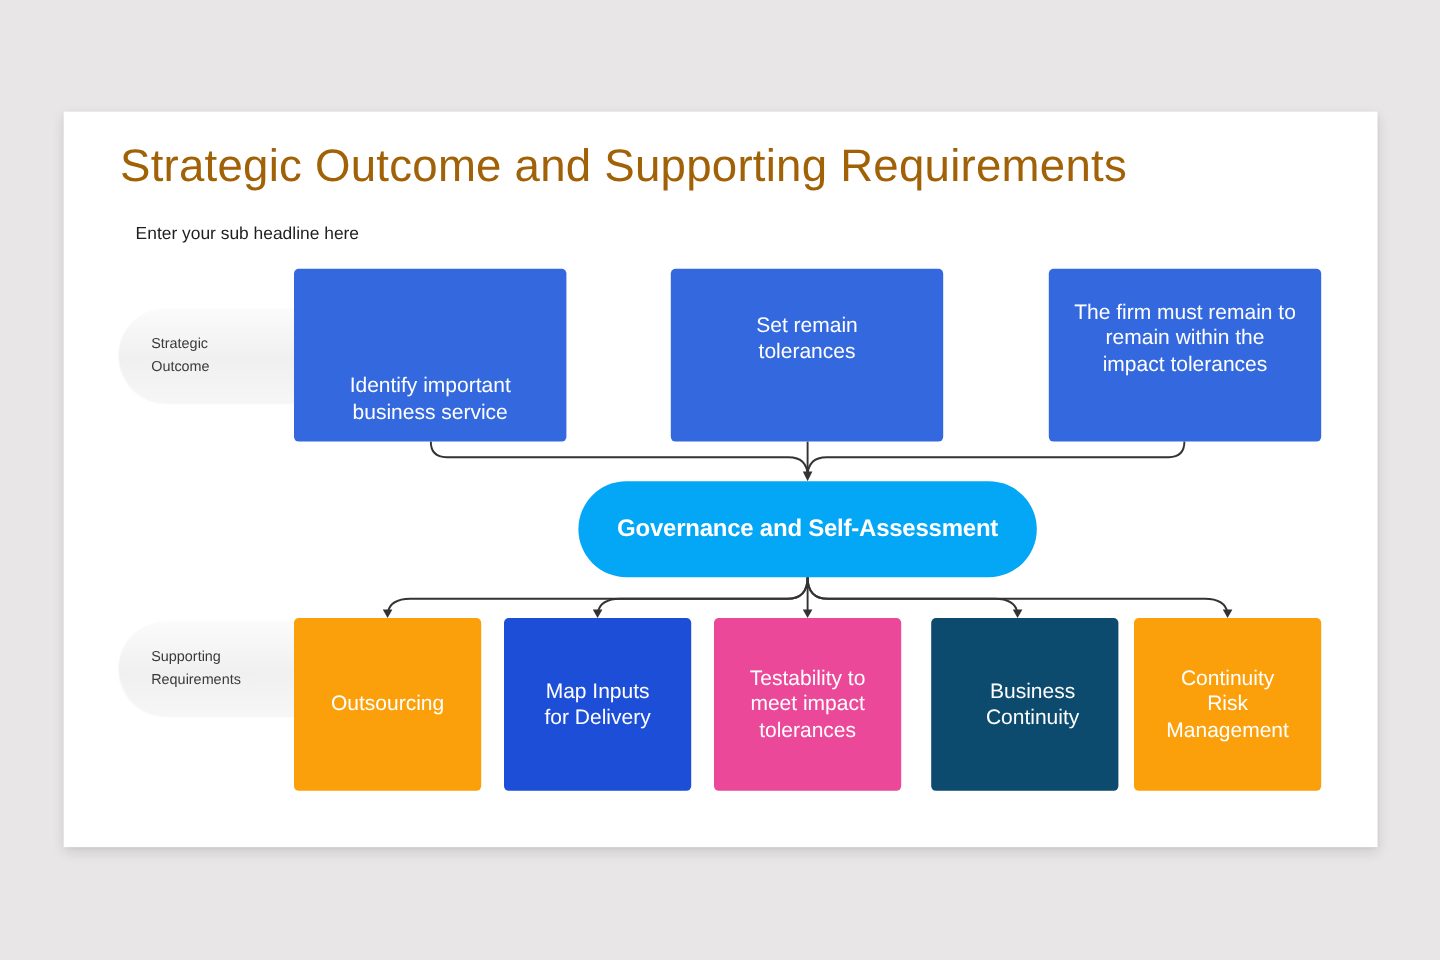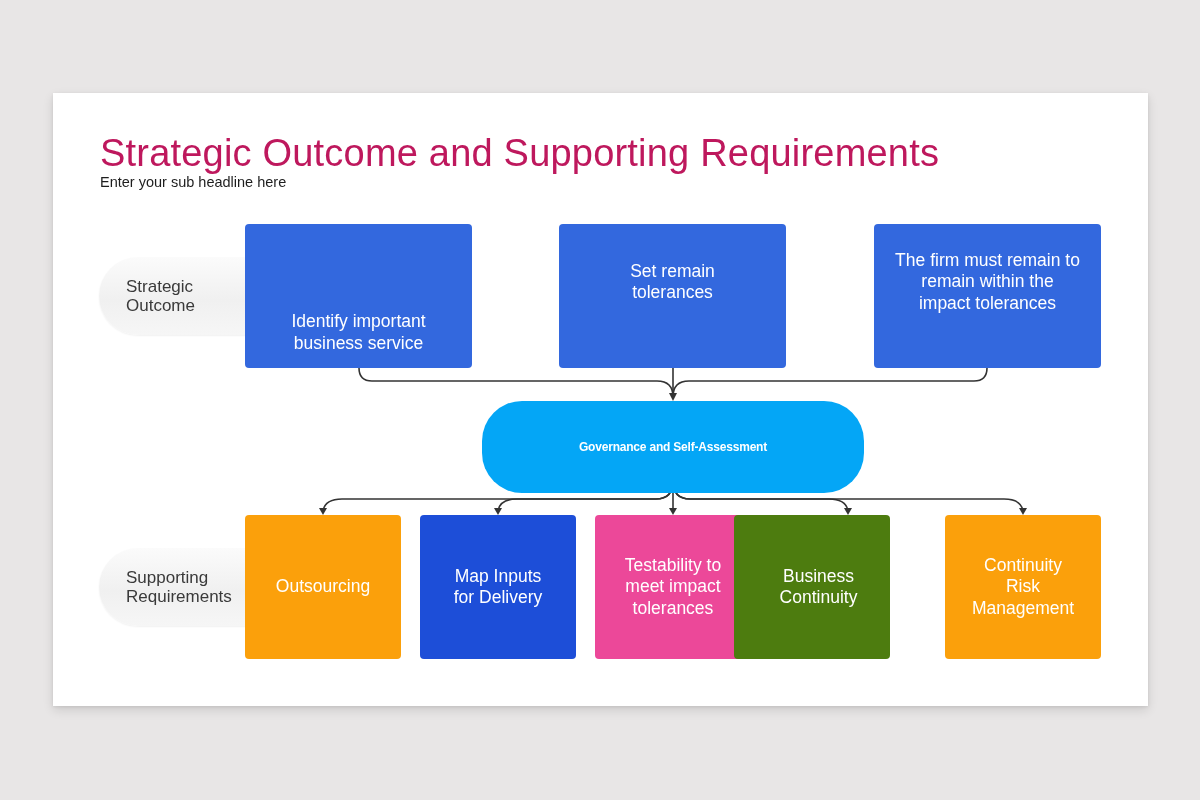--- a/index.html
+++ b/index.html
@@ -7,71 +7,71 @@
     width: 1200px; height: 800px; position: relative; overflow: hidden;
     background: #e8e6e6;
     font-family: "Liberation Sans", "DejaVu Sans", sans-serif;
   }
   .slide {
     position: absolute; left: 53px; top: 93px; width: 1095px; height: 613px;
     background: #ffffff;
     box-shadow: 0 4px 10px rgba(0,0,0,0.12), 0 1px 3px rgba(0,0,0,0.08);
   }
   .title {
-    position: absolute; left: 100px; top: 132px; margin: 0;
-    font-size: 38px; font-weight: normal; color: #be185d; letter-spacing: 0.2px;
+    position: absolute; left: 100px; top: 118px; margin: 0;
+    font-size: 38px; font-weight: normal; color: #a16207; letter-spacing: 0.2px;
     white-space: nowrap;
   }
   .subtitle {
-    position: absolute; left: 100px; top: 174px; margin: 0;
+    position: absolute; left: 100px; top: 174px; margin: 13px;
     font-size: 14.5px; color: #1e1e1e; white-space: nowrap;
   }
   .row-label {
     position: absolute; left: 99px; width: 180px; height: 78px;
     border-radius: 39px 0 0 39px;
     background: linear-gradient(180deg, #fbfbfb 0%, #f0f0f0 55%, #f6f6f6 100%);
     box-shadow: 0 1px 2px rgba(0,0,0,0.06);
     display: flex; align-items: center;
   }
   .row-label span {
-    margin-left: 27px; font-size: 17px; line-height: 19px; color: #3a3a3a;
+    margin-left: 27px; font-size: 12px; line-height: 19px; color: #3a3a3a;
     white-space: pre-line;
   }
   .box {
     position: absolute; border-radius: 4px; color: #ffffff;
     display: flex; align-items: center; justify-content: center; text-align: center;
     font-size: 17.5px; line-height: 21.5px; padding: 0 8px; box-sizing: border-box;
     white-space: pre-line;
   }
   .box.blue { background: #3368de; top: 224px; width: 227px; height: 144px; }
   .box.blue span { position: relative; top: -14px; }
   .box.orange { background: #fba00b; top: 515px; width: 156px; height: 144px; }
   .hub {
-    position: absolute; left: 482px; top: 401px; width: 382px; height: 92px;
+    position: absolute; left: 482px; top: 401px; width: 382px; height: 80px;
     border-radius: 40px; background: #04a6f6; color: #ffffff;
     display: flex; align-items: center; justify-content: center;
-    font-size: 12px; font-weight: bold; letter-spacing: -0.2px;
+    font-size: 20px; font-weight: bold; letter-spacing: -0.2px;
   }
   svg.connectors { position: absolute; left: 0; top: 0; width: 1200px; height: 800px; pointer-events: none; }
   svg.connectors path { fill: none; stroke: #333333; stroke-width: 1.6; }
   svg.connectors polygon { fill: #333333; }
 </style>
 </head>
 <body>
 
 <div class="slide"></div>
 
 <h1 class="title">Strategic Outcome and Supporting Requirements</h1>
 <p class="subtitle">Enter your sub headline here</p>
 
 <div class="row-label" style="top:257px;">
   <span>Strategic
 Outcome</span>
 </div>
-<div class="row-label" style="top:548px;align-items:center;">
+<div class="row-label" style="top:518px;align-items:center;">
   <span>Supporting
 Requirements</span>
 </div>
 
 <svg class="connectors" viewBox="0 0 1200 800">
 
   <path d="M359 368 Q359 381 372 381 L657 381 Q673 381 673 397" style="stroke: rgb(51, 51, 51);"></path>
   <path d="M673 368 L673 397" style="stroke: rgb(51, 51, 51);"></path>
   <path d="M987 368 Q987 381 974 381 L689 381 Q673 381 673 397" style="stroke: rgb(51, 51, 51);"></path>
   <polygon points="669,393 677,393 673,401" style="fill: rgb(51, 51, 51);"></polygon>
@@ -111,21 +111,21 @@
 </div>
 <div class="box orange" style="left: 420px; background: #1d4ed8;">
   <span>Map Inputs
 for Delivery</span>
 </div>
 <div class="box orange" style="left: 595px; background: #ec4899;">
   <span>Testability to
 meet impact
 tolerances</span>
 </div>
-<div class="box orange" style="left: 734px; background: #4d7c0f; padding-left: 21px;">
+<div class="box orange" style="left: 776px; background: #0c4a6e; padding-left: 21px;">
   <span>Business
 Continuity</span>
 </div>
 <div class="box orange" style="left: 945px; background: rgb(251, 160, 11);">
   <span>Continuity
 Risk
 Management</span>
 </div>
 
 </body></html>

